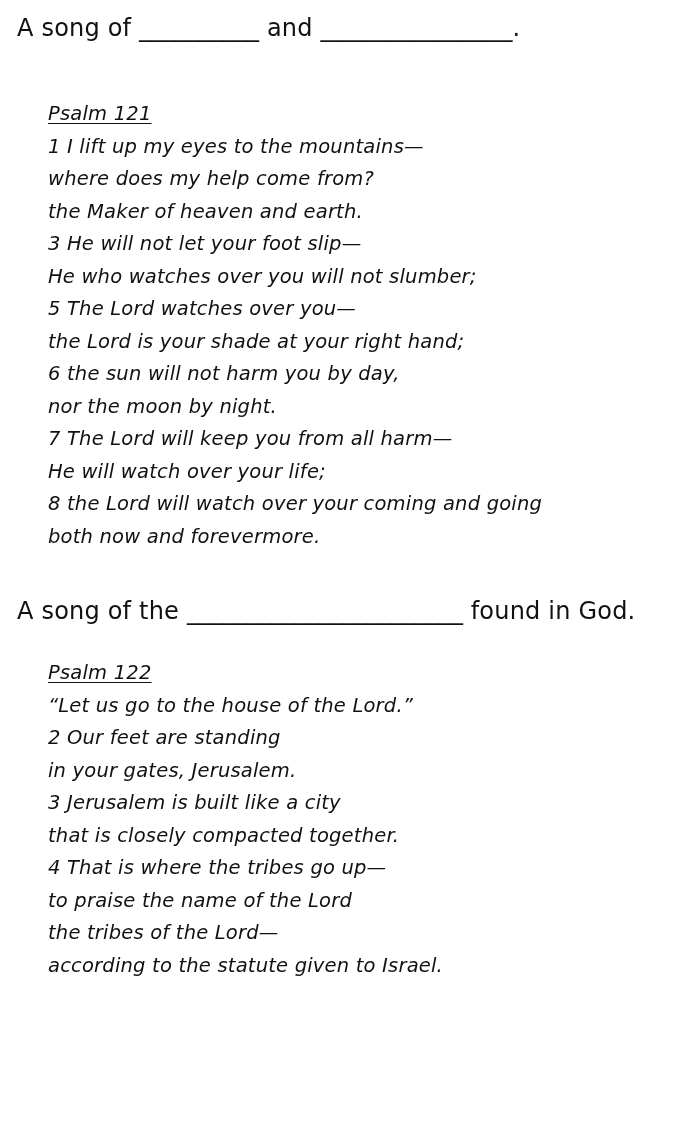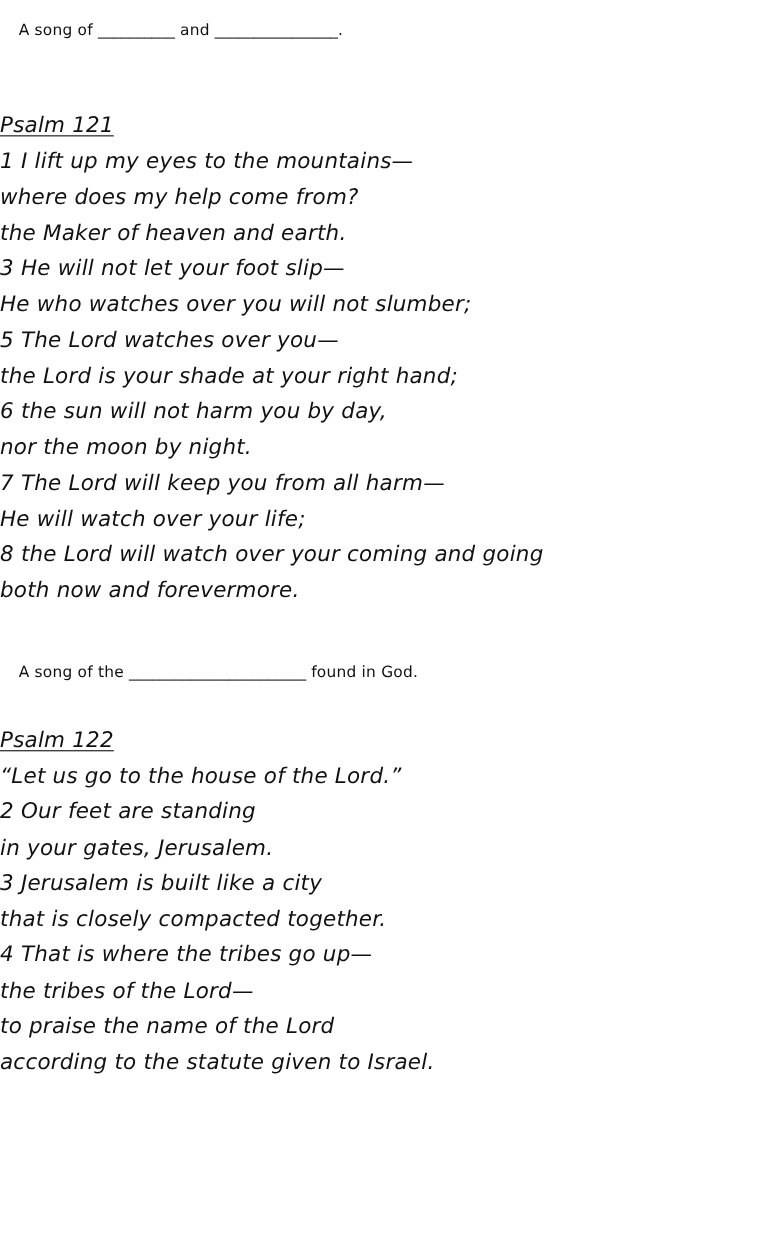--- a/index.html
+++ b/index.html
@@ -9,32 +9,33 @@
   }
   body {
     width: 693px;
     height: 1143px;
     overflow: hidden;
     color: #111111;
     font-family: "DejaVu Sans", "Liberation Sans", sans-serif;
     -webkit-font-smoothing: antialiased;
   }
   .prompt {
-    font-size: 14px;
+    font-size: 24px;
     line-height: 28px;
     margin-left: 17px;
     letter-spacing: 0.2px;
     white-space: nowrap;
   }
   #prompt1 { padding-top: 14px; }
   #prompt2 { margin-top: 44px; }
   .blank {
     letter-spacing: 0;
   }
   .psalm-block {
+    margin-left: 48px;
     font-size: 19.5px;
     font-style: italic;
     line-height: 32.5px;
     letter-spacing: 0.2px;
   }
   #psalm121 { margin-top: 56px; }
   #psalm122 { margin-top: 32px; }
   .psalm-title {
     text-decoration: underline;
     text-underline-offset: 3px;
@@ -77,19 +78,19 @@
 
   <div id="psalm122" class="psalm-block">
     <div class="psalm-line psalm-title">Psalm 122</div>
     <div>
         <div class="psalm-line">“Let us go to the house of the Lord.”</div>
         <div class="psalm-line">2 Our feet are standing</div>
         <div class="psalm-line">in your gates, Jerusalem.</div>
         <div class="psalm-line">3 Jerusalem is built like a city</div>
         <div class="psalm-line">that is closely compacted together.</div>
         <div class="psalm-line">4 That is where the tribes go up—</div>
+        <div class="psalm-line">to praise the name of the Lord</div>
         <div class="psalm-line">the tribes of the Lord—</div>
-        <div class="psalm-line">to praise the name of the Lord</div>
         <div class="psalm-line">according to the statute given to Israel.</div>
       </div>
   </div>
 
 </div>
 
 </body></html>

